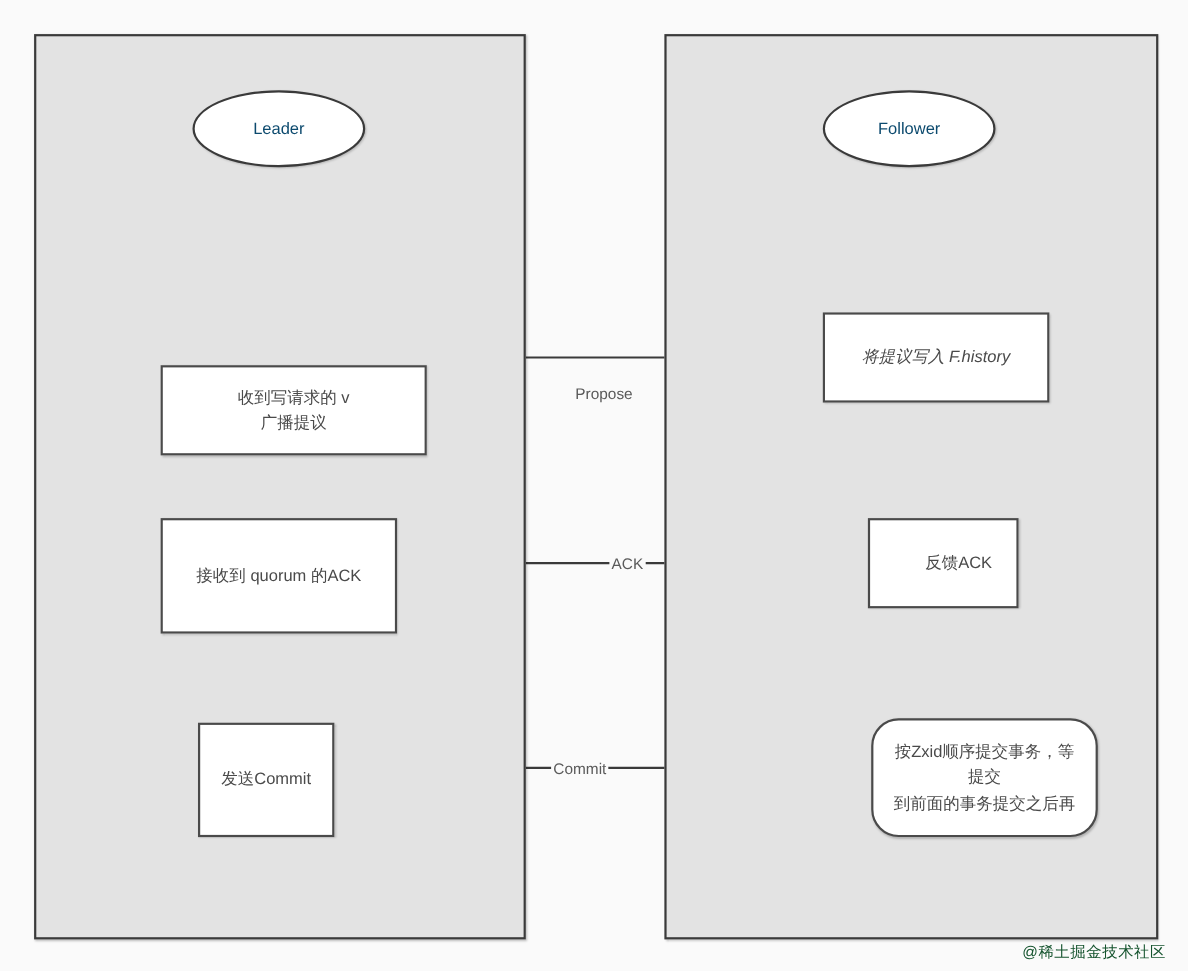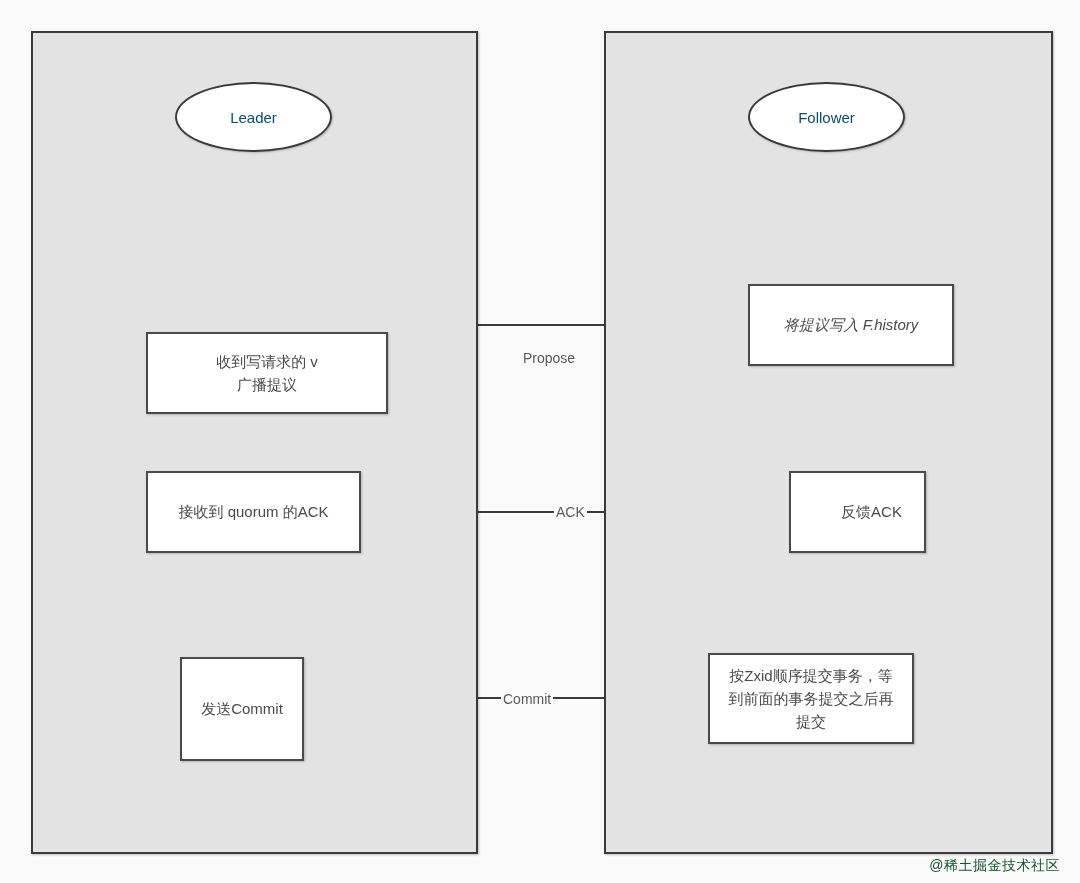--- a/index.html
+++ b/index.html
@@ -91,40 +91,41 @@
     left: 748px;
     top: 284px;
     width: 206px;
     height: 82px;
     font-style: italic;
   }
   #box-quorum-ack {
     left: 146px;
     top: 471px;
     width: 215px;
-    height: 82px;
+    height: 105px;
   }
   #box-feedback-ack {
     left: 789px;
     top: 471px;
     width: 137px;
     height: 82px;
     padding-left: 36px;
   }
   #box-send-commit {
     left: 180px;
     top: 657px;
     width: 124px;
     height: 104px;
   }
   #box-commit-order {
-    left: 708px;
+    left: 792px;
     top: 653px;
     width: 206px;
-    height: 91px;
+    height: 108px;
+    border-radius: 25px;
   }
   .edge-label {
     position: absolute;
     font-size: 14px;
     color: #5a5a5a;
     background: #fafafa;
     padding: 0 2px;
     white-space: nowrap;
     line-height: 1;
   }
@@ -207,22 +208,22 @@
     <span>反馈ACK</span>
   </div>
 
   <div class="node-box" id="box-send-commit">
     <span>发送Commit</span>
   </div>
 
   <div class="node-box" id="box-commit-order">
     <span>
       <span class="box-text">按Zxid顺序提交事务，等</span>
+      <span class="box-text">提交</span>
       <span class="box-text">到前面的事务提交之后再</span>
-      <span class="box-text">提交</span>
     </span>
   </div>
 
   <div class="edge-label" id="label-propose">Propose</div>
   <div class="edge-label" id="label-ack">ACK</div>
   <div class="edge-label" id="label-commit">Commit</div>
 
   <div id="watermark">@稀土掘金技术社区</div>
 
 </div>

